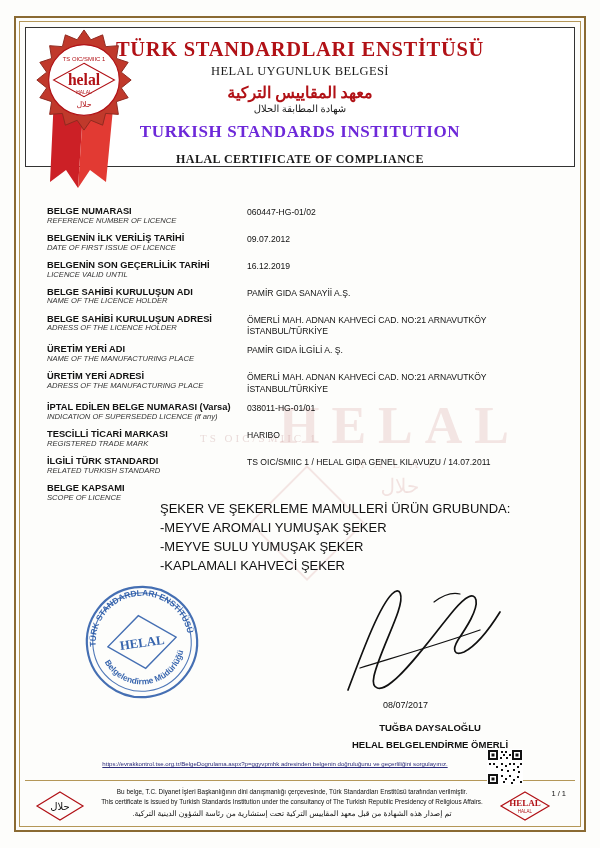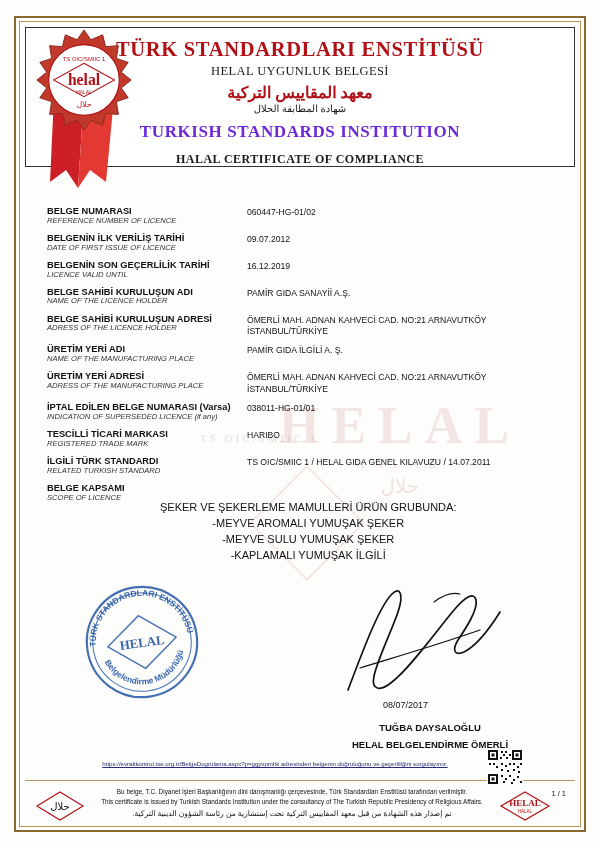--- a/index.html
+++ b/index.html
@@ -200,25 +200,24 @@
     line-height: 1.3;
     padding-top: 1px;
   }
 
   
   .scope-list {
     position: absolute;
     left: 160px;
     top: 500px;
     font-family: "Liberation Sans", sans-serif;
-    font-size: 11px;
+    font-size: 13px;
     color: #111;
     line-height: 1.45;
     z-index: 3;
-    text-align: center;
   }
 
   
   .stamp {
     position: absolute;
     left: 78px;
     top: 578px;
     width: 128px;
     height: 128px;
     z-index: 4;
@@ -470,21 +469,21 @@
       </div>
       <div class="field-value"></div>
     </div>
 
   </div>
 
   <div class="scope-list">
     <div>ŞEKER VE ŞEKERLEME MAMULLERİ ÜRÜN GRUBUNDA:</div>
     <div>-MEYVE AROMALI YUMUŞAK ŞEKER</div>
     <div>-MEYVE SULU YUMUŞAK ŞEKER</div>
-    <div>-KAPLAMALI YUMUŞAK İLGİLİ</div>
+    <div>-KAPLAMALI KAHVECİ ŞEKER</div>
   </div>
 
   <svg class="stamp" viewBox="0 0 130 130">
     <defs>
       <path id="arcTop" d="M 18,65 A 47,47 0 0 1 112,65"></path>
       <path id="arcBot" d="M 22,65 A 43,43 0 0 0 108,65"></path>
     </defs>
     <g transform="rotate(-8 65 65)">
       <circle cx="65" cy="65" r="56" fill="none" stroke="#2456a6" stroke-width="2.2" opacity="0.85"></circle>
       <circle cx="65" cy="65" r="50" fill="none" stroke="#2456a6" stroke-width="1.1" opacity="0.8"></circle>

